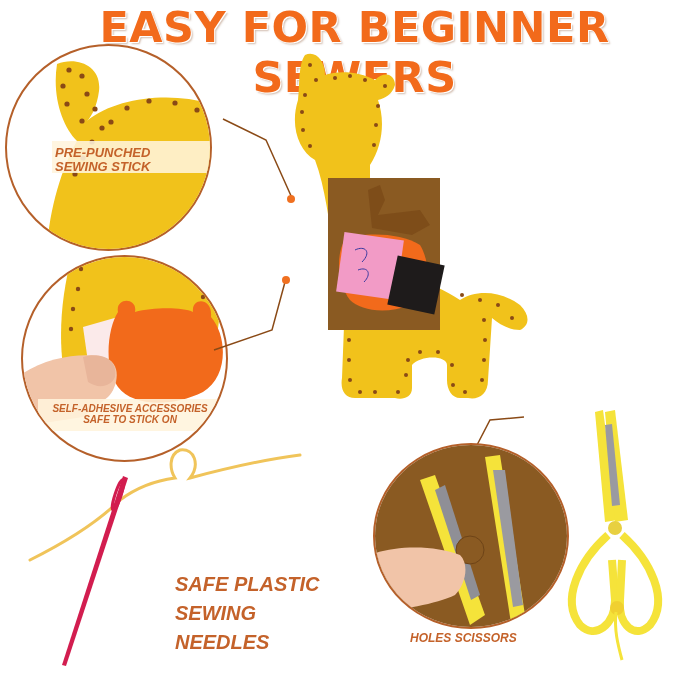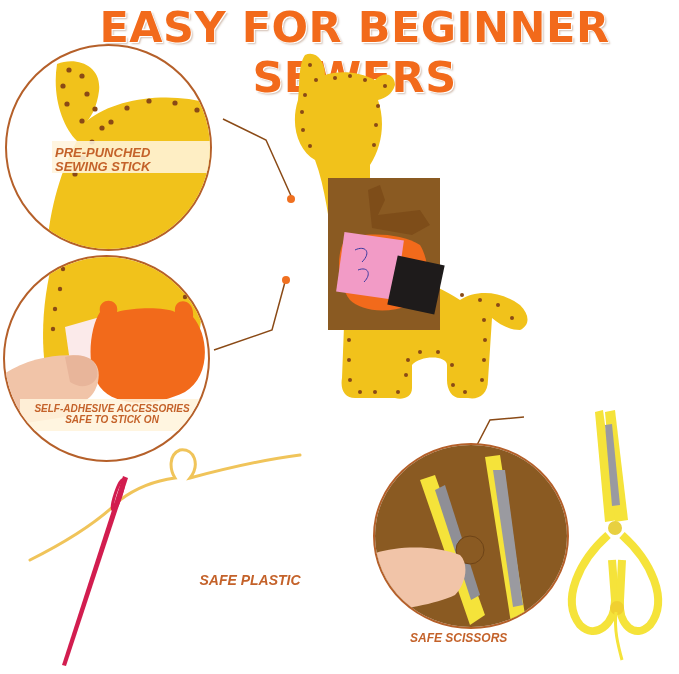--- a/index.html
+++ b/index.html
@@ -50,21 +50,21 @@
       <circle cx="68" cy="128" r="2.6"></circle>
     </g>
   </svg>
   <div class="band" style="left:45px; top:95px; width:160px; height:32px;"></div>
   <div class="abs label" style="left:48px; top:100px; font-size:13px;text-align:center;">
     <div>PRE-PUNCHED</div>
     <div>SEWING STICK</div>
   </div>
 </div>
 
-<div class="abs circle" style="left:3px; top:255px; width:207px; height:207px;">
+<div class="abs circle" style="left:21px; top:255px; width:207px; height:207px;">
   <svg width="207" height="207" style="left:0;top:0;">
     <path d="M50 -5 L 190 -5 C 200 30, 200 70, 185 110 L 40 110 C 35 70, 40 30, 50 -5 Z" fill="#f1c21b"></path>
     <g fill="#8a4a16">
       <circle cx="58" cy="12" r="2.2"></circle>
         <circle cx="55" cy="32" r="2.2"></circle>
         <circle cx="50" cy="52" r="2.2"></circle>
       <circle cx="48" cy="72" r="2.2"></circle>
         <circle cx="180" cy="40" r="2.2"></circle>
     </g>
     <path d="M60 70 L 95 60 L 98 100 L 65 105 Z" fill="#fbeaea"></path>
@@ -137,37 +137,38 @@
   <rect x="340" y="236" width="60" height="60" fill="#f29bc6" transform="rotate(8 370 266)"></rect>
   <path d="M355 250 C 365 245, 372 252, 362 262 M358 270 C 368 266, 372 274, 364 282" fill="none" stroke="#3a3aa0" stroke-width="1"></path>
   <rect x="392" y="260" width="48" height="50" fill="#1e1b1b" transform="rotate(12 416 285)"></rect>
 </svg>
 
 <svg width="679" height="674" style="left:0;top:0;">
   <path d="M30 560 C 70 540, 100 520, 120 500 C 140 485, 160 480, 175 478 C 170 470, 168 455, 180 450 C 195 448, 200 465, 190 478 C 220 470, 260 460, 300 455" fill="none" stroke="#f0c45a" stroke-width="3" stroke-linecap="round"></path>
   <path d="M123 476 L 128 478 L 66 666 L 62 665 Z" fill="#d21d4f"></path>
   <ellipse cx="118" cy="495" rx="3" ry="16" fill="none" stroke="#d21d4f" stroke-width="3" transform="rotate(18 118 495)"></ellipse>
 </svg>
-<div class="abs label" style="left:175px; top:570px; width:150px; text-align:center; font-size:14px; line-height:1.45;">
+<div class="abs label" style="left:175px; top:570px; width:150px; text-align:left; font-size:20px; line-height:1.45;">
   <div>SAFE PLASTIC</div>
+  <div>SEWING NEEDLES</div>
 </div>
 
 <div class="abs circle" style="left:373px; top:443px; width:196px; height:186px;">
   <svg width="196" height="186" style="left:0;top:0;">
     <rect x="0" y="0" width="196" height="186" fill="#8a5a22"></rect>
     <path d="M45 35 L 60 30 L 110 170 L 95 180 Z" fill="#f5e33a"></path>
     <path d="M60 45 L 70 40 L 105 150 L 96 155 Z" fill="#8f8f96"></path>
     <path d="M110 12 L 125 10 L 150 170 L 136 178 Z" fill="#f5e33a"></path>
     <path d="M118 25 L 130 25 L 148 160 L 138 162 Z" fill="#9a9aa0"></path>
     <circle cx="95" cy="105" r="14" fill="#8a5a22" stroke="#6e4418" stroke-width="1"></circle>
     <path d="M-5 110 C 20 100, 60 100, 85 110 C 95 120, 90 140, 80 150 C 60 160, 20 165, -5 170 Z" fill="#f1c4a8"></path>
   </svg>
 </div>
 <div class="abs label" style="left:410px; top:632px; font-size:12px;">
-  <span>SAFE SCISSORS</span>
+  <span>HOLES SCISSORS</span>
 </div>
 
 <svg width="679" height="674" style="left:0;top:0;">
   <path d="M595 412 L 603 410 L 618 520 L 605 522 Z" fill="#f5e33a"></path>
   <path d="M605 412 L 615 410 L 628 520 L 615 522 Z" fill="#f5e33a"></path>
   <path d="M605 425 L 612 424 L 620 505 L 612 506 Z" fill="#9a9aa0"></path>
   <circle cx="615" cy="528" r="7" fill="#e8d040"></circle>
   <path d="M608 535 C 580 560, 560 600, 580 625 C 595 640, 615 625, 615 600 L 612 560" fill="none" stroke="#f5e33a" stroke-width="8" stroke-linejoin="round"></path>
   <path d="M622 535 C 650 560, 670 600, 650 625 C 635 640, 618 625, 620 600 L 622 560" fill="none" stroke="#f5e33a" stroke-width="8" stroke-linejoin="round"></path>
   <circle cx="617" cy="608" r="7" fill="#f0d030"></circle>

